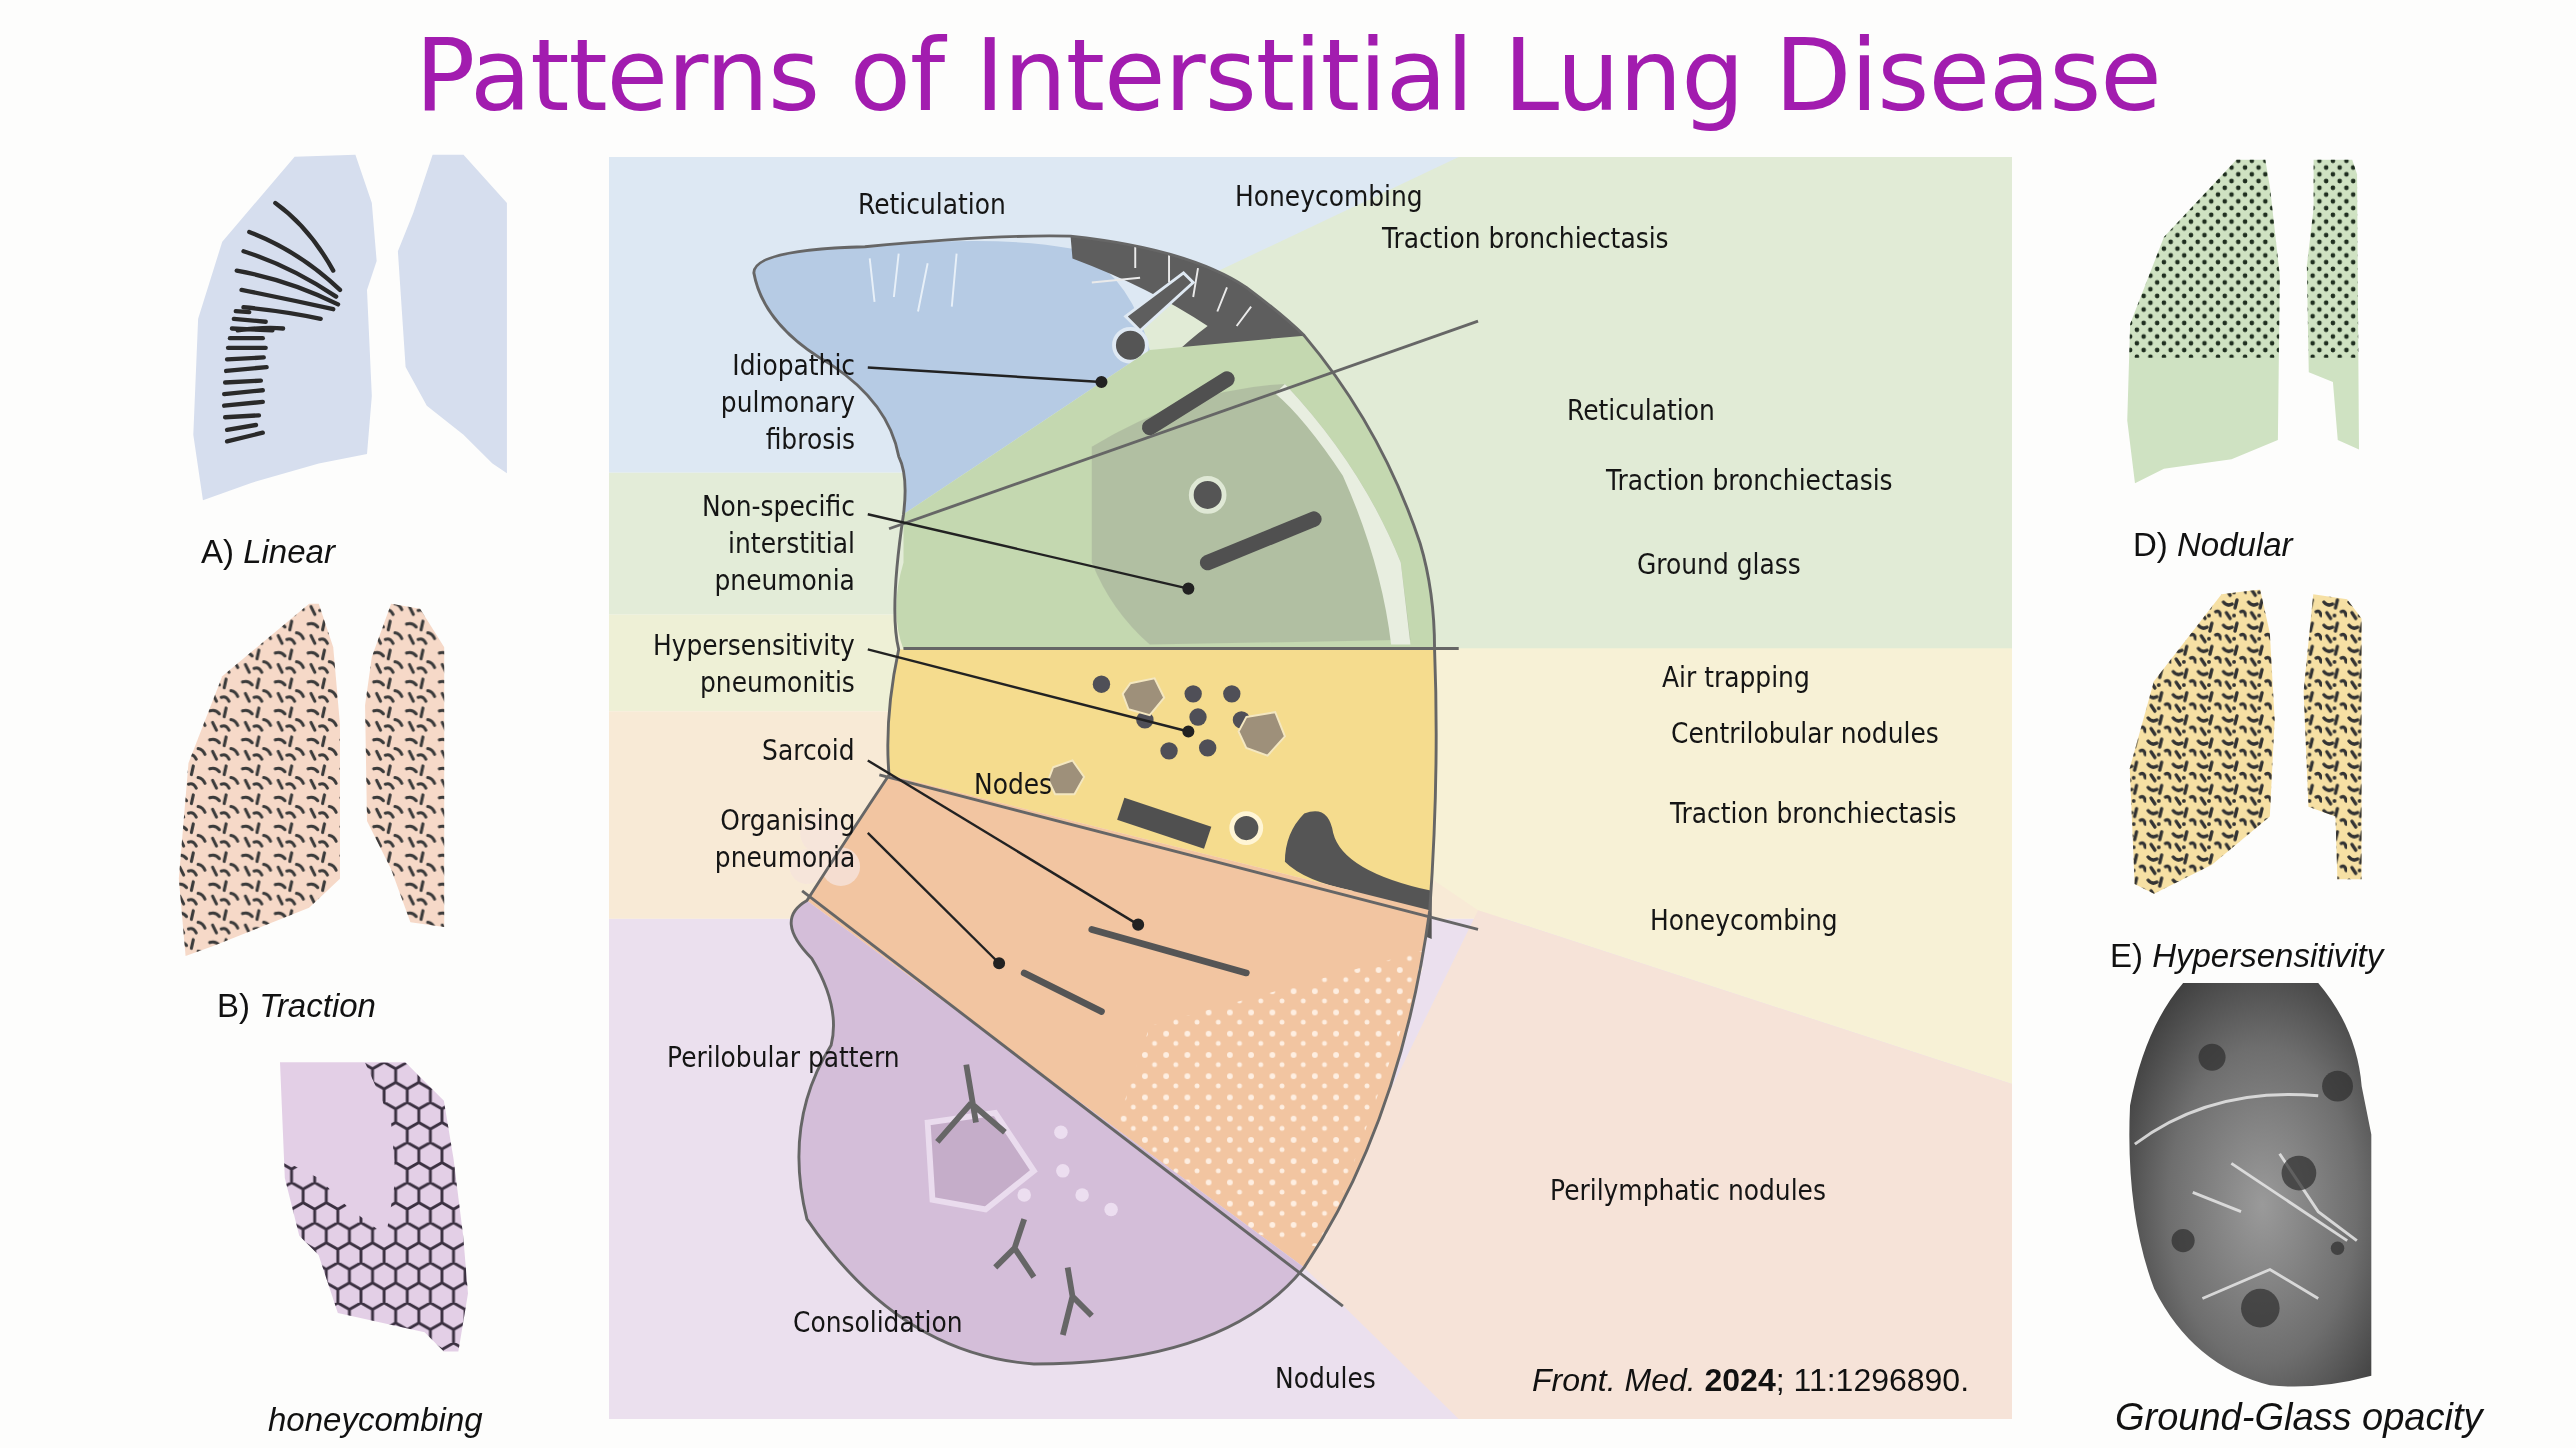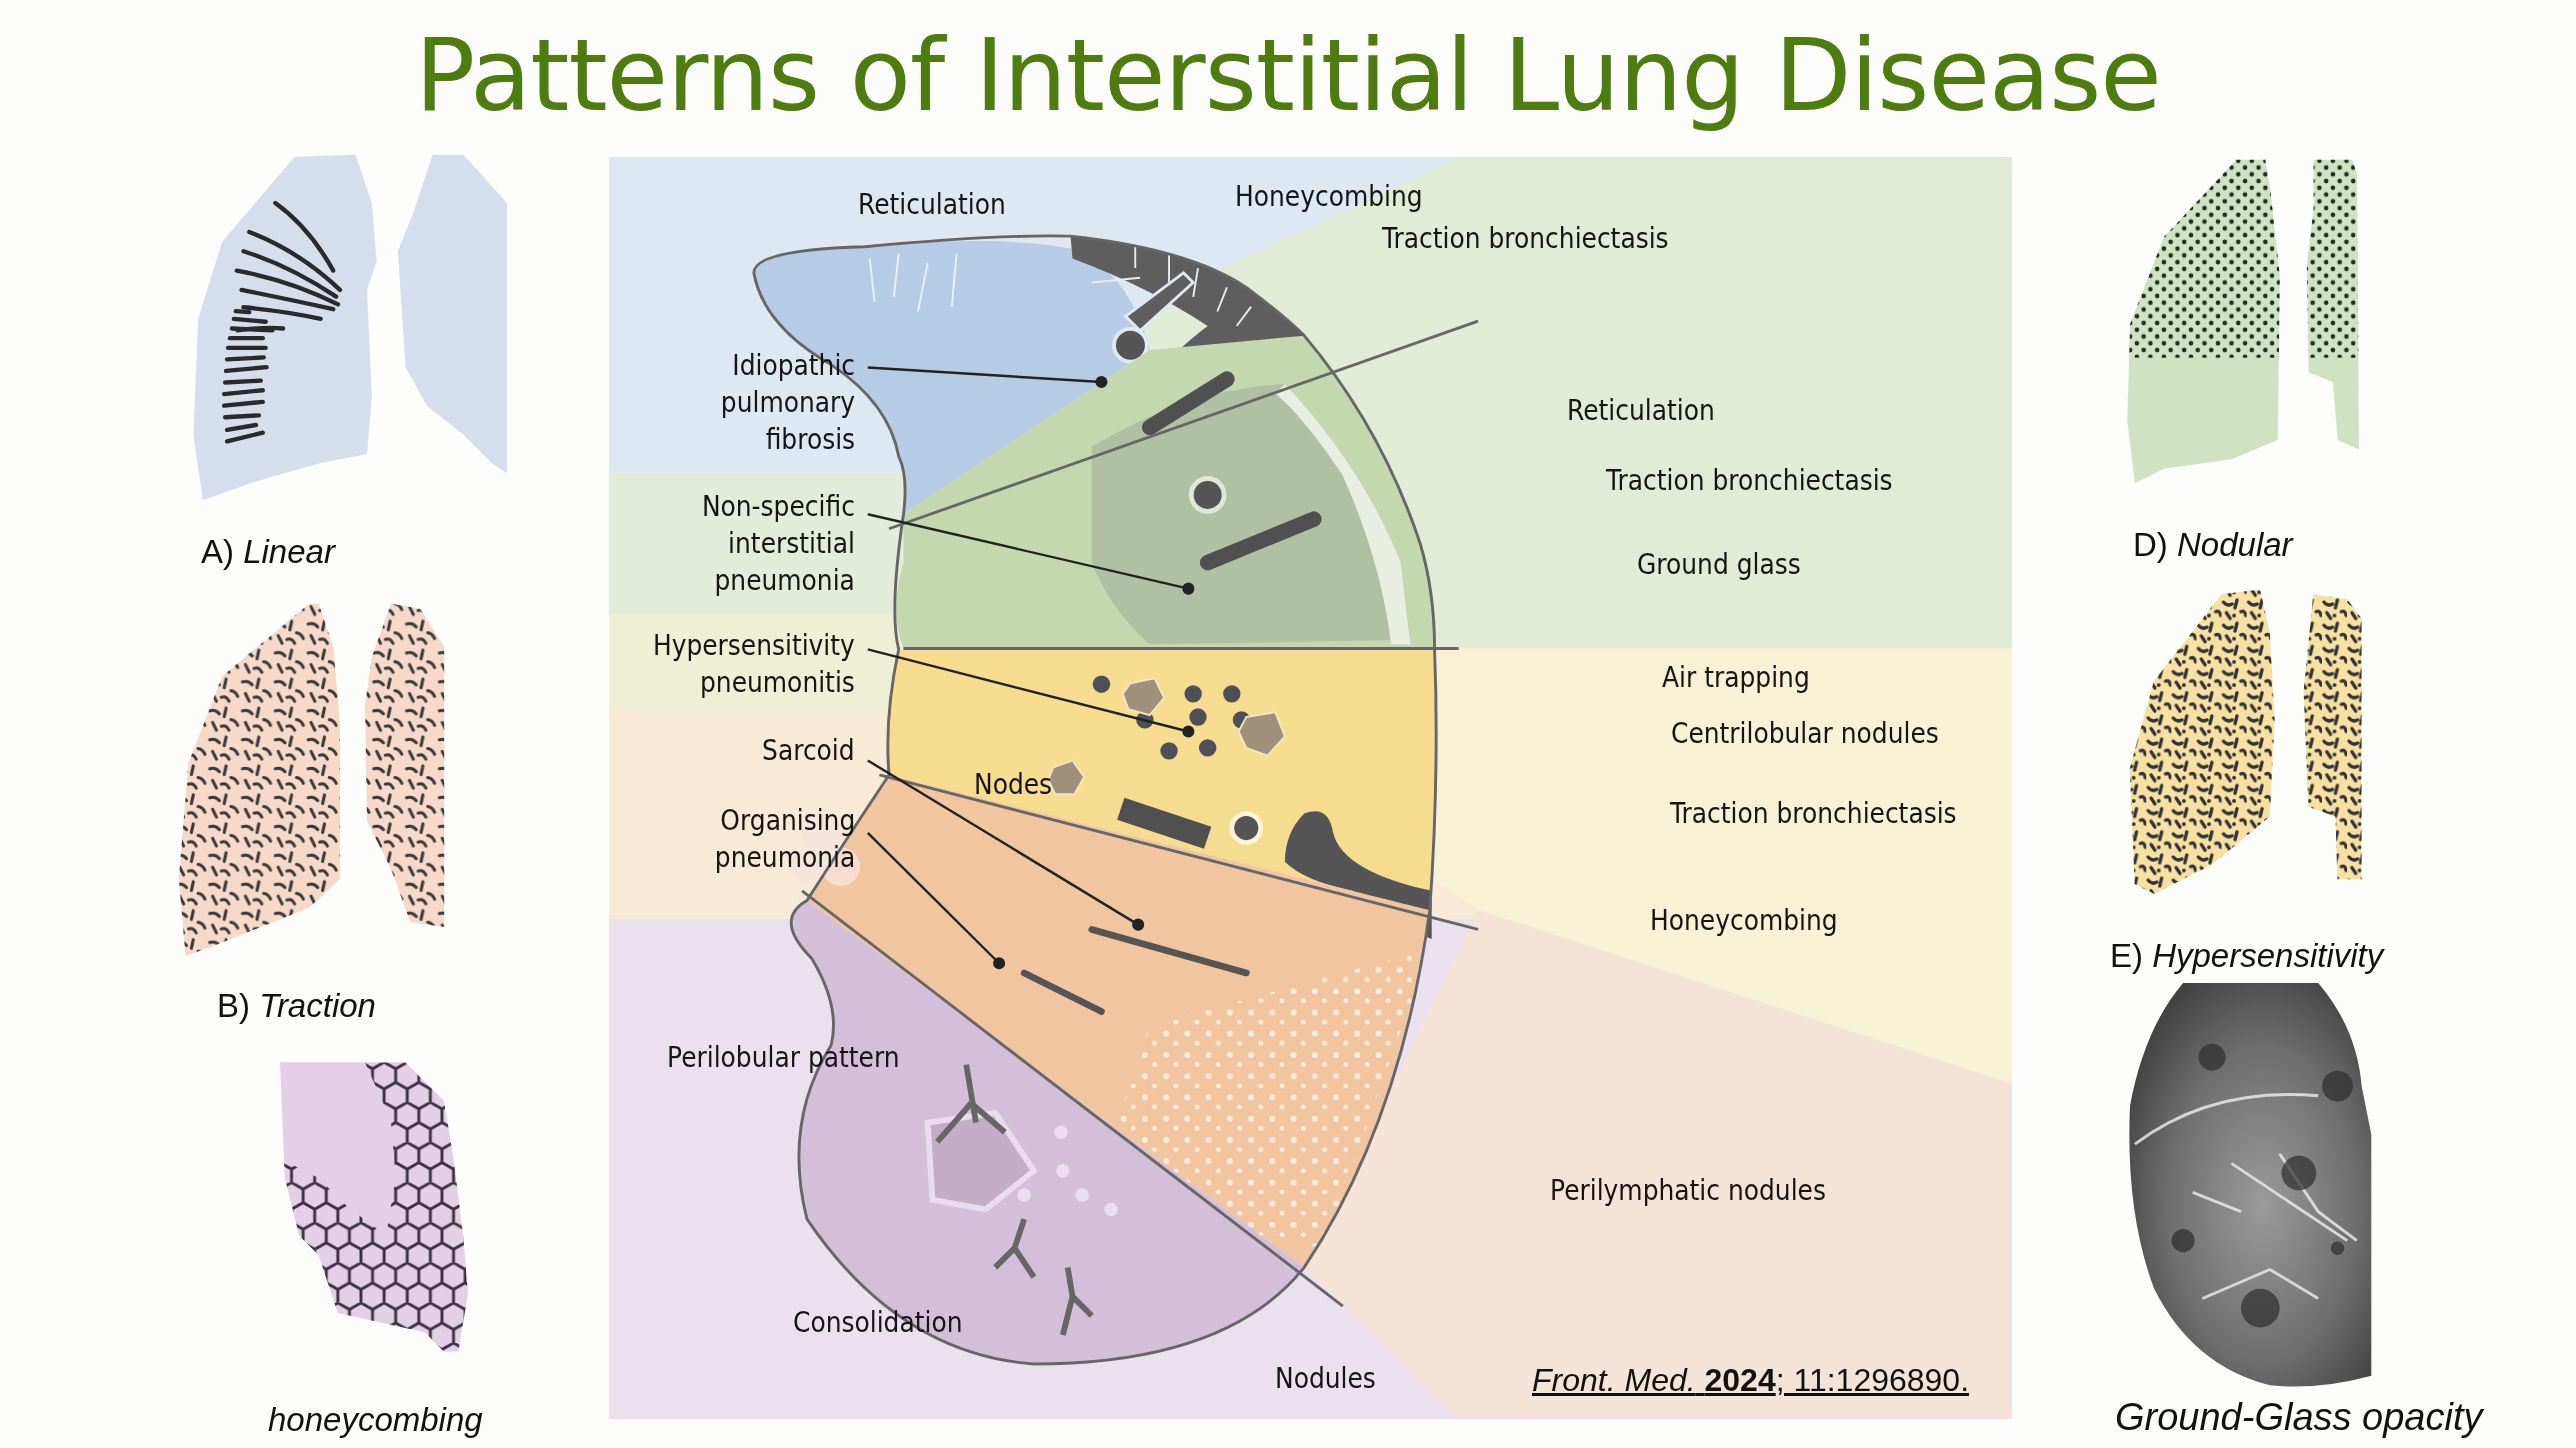--- a/index.html
+++ b/index.html
@@ -1,24 +1,24 @@
 <!DOCTYPE html>
 <html><head>
 <meta charset="utf-8">
 <style>
   html, body { margin:0; padding:0; background:#fdfdfc; }
   body { width:2576px; height:1449px; position:relative; overflow:hidden; font-family:"DejaVu Sans", sans-serif; color:#111; }
-  .title { position:absolute; left:0; width:2576px; top:17.4px; text-align:center; font-size:100px; font-weight:400; letter-spacing:-1px; color:#4d7c0f; font-family:"DejaVu Sans", sans-serif; }
+  .title { position:absolute; left:0; width:2576px; top:17.4px; text-align:center; font-size:100px; font-weight:400; letter-spacing:-1px; color:#a21caf; font-family:"DejaVu Sans", sans-serif; }
   .panel { position:absolute; left:609px; top:157px; width:1403px; height:1262px; overflow:hidden; }
   .panel svg { position:absolute; left:0; top:0; }
   .lbl { position:absolute; font-family:"DejaVu Sans", sans-serif; font-size:29px; line-height:37px; color:#151515; transform:scaleX(0.86); transform-origin:left top; white-space:nowrap; }
   .lbl.r { text-align:right; transform-origin:right top; }
   .cap { position:absolute; font-family:"Liberation Sans", sans-serif; font-size:33px; color:#111; white-space:nowrap; }
   .cap i { }
-  .cite { position:absolute; font-family:"Liberation Sans", sans-serif; font-size:32px; color:#111; white-space:nowrap;text-decoration:underline; }
+  .cite { position:absolute; font-family:"Liberation Sans", sans-serif; font-size:32px; color:#111; white-space:nowrap; }
   .side svg { position:absolute; }
 </style>
 </head>
 <body>
 
 <div class="title">Patterns of Interstitial Lung Disease</div>
 
 <div class="side">
 
   <svg style="left:174px;top:145px" width="386" height="367" viewBox="0 0 400 380">

